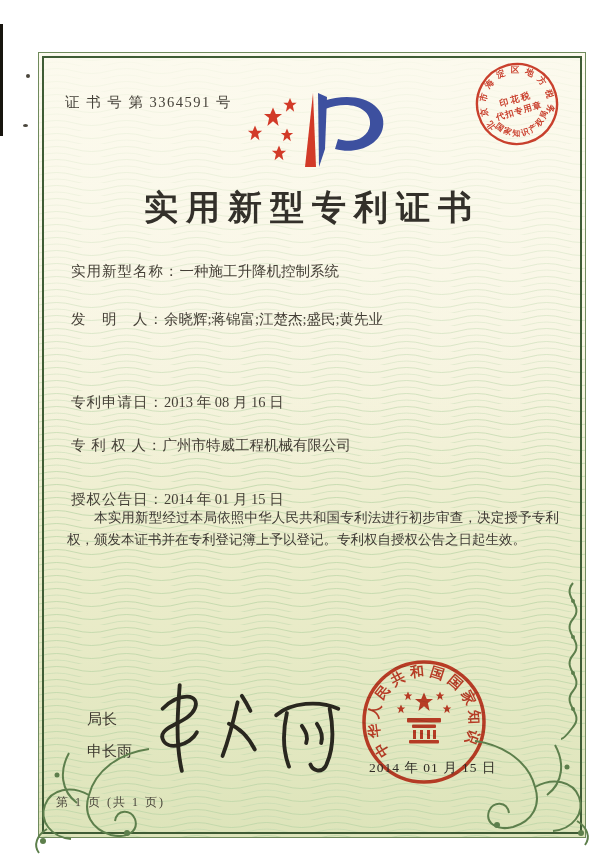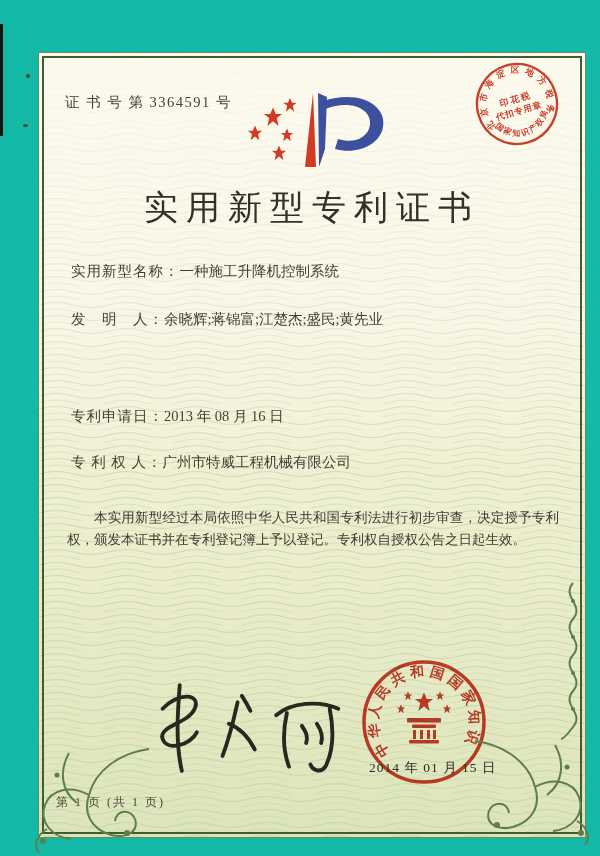--- a/index.html
+++ b/index.html
@@ -1,33 +1,33 @@
 <!DOCTYPE html>
 <html><head>
 <meta charset="utf-8">
 <style>
   html,body{margin:0;padding:0;background:#e8e6de;}
-  .page{position:relative;width:600px;height:856px;background:#14b8a6;overflow:hidden;
+  .page{position:relative;width:600px;height:856px;background:#ffffff;overflow:hidden;
         font-family:"Liberation Serif","DejaVu Serif",serif;color:#3c382f;}
   .scan-edge{position:absolute;left:0;top:24px;width:3px;height:112px;background:#17150f;}
   .speck{position:absolute;background:#4a463c;border-radius:50%;}
   .cert{position:absolute;left:38px;top:52px;width:546px;height:784px;
         border:1.5px solid #6f8a5c;}
   .cert-bg{position:absolute;inset:0;background:linear-gradient(180deg,#fbf8e9 0%,#f6f3de 35%,#ecedcc 65%,#dde4ba 100%);}
   .waves{position:absolute;inset:0;width:100%;height:100%;}
   .cert-fade{position:absolute;inset:0;background:linear-gradient(180deg,rgba(252,250,238,.9) 0%,rgba(252,250,238,.5) 28%,rgba(252,250,238,0) 55%);}
   .inner-border{position:absolute;inset:3px;border:2px solid #3f5c35;pointer-events:none;}
   .cert-content{position:absolute;inset:0;}
   .cert-number{position:absolute;left:26px;top:40px;font-size:14.5px;letter-spacing:1.5px;color:#46423a;}
   .logo{position:absolute;left:196px;top:34px;width:170px;height:86px;}
   .title{position:absolute;left:0;top:132px;width:100%;text-align:center;
-         font-size:34px;font-weight:400;letter-spacing:8px;color:#33302a;}
+         font-size:34px;font-weight:700;letter-spacing:8px;color:#33302a;}
   .field{position:absolute;left:32px;font-size:14.5px;color:#443f36;white-space:nowrap;}
   .field .lbl{letter-spacing:1px;}
-  .f0{top:209px}.f1{top:257px}.f2{top:302px}.f3{top:354px}.f4{top:400px}.f5{top:437px}
+  .f0{top:209px}.f1{top:257px}.f2{top:302px}.f3{top:340px}.f4{top:383px}.f5{top:437px}
   .body-text{position:absolute;left:28px;top:454px;width:492px;font-size:13.5px;line-height:22px;
              text-align:justify;color:#3d3933;}
   .body-text p{margin:0;text-indent:2em;font-family:Liberation Serif, serif;}
   .signer{position:absolute;left:48px;top:650px;font-size:15px;line-height:32px;color:#3b372e;}
   .signature{position:absolute;left:100px;top:622px;width:225px;height:105px;}
   .seal{mix-blend-mode:multiply;opacity:.92;}
   .seal-main{position:absolute;left:318px;top:602px;width:134px;height:134px;}
   .seal-tax{position:absolute;left:433px;top:6px;width:90px;height:90px;transform:rotate(-16deg);}
   .issue-date{position:absolute;left:330px;top:706px;width:160px;font-size:13.5px;letter-spacing:1px;
               color:#2f2c26;z-index:5;}
@@ -91,25 +91,32 @@
       </div>
       <div class="field f1">
         <span class="lbl">发　明　人：</span><span>余晓辉;蒋锦富;江楚杰;盛民;黄先业</span>
       </div>
       <div class="field f3">
         <span class="lbl">专利申请日：</span><span>2013 年 08 月 16 日</span>
       </div>
       <div class="field f4">
         <span class="lbl">专 利 权 人：</span><span>广州市特威工程机械有限公司</span>
       </div>
+      <div class="field f5">
+        <span class="lbl">授权公告日：</span><span>2014 年 01 月 15 日</span>
+      </div>
 
       <div class="body-text">
         <p>本实用新型经过本局依照中华人民共和国专利法进行初步审查，决定授予专利权，颁发本证书并在专利登记簿上予以登记。专利权自授权公告之日起生效。</p>
       </div>
 
+      <div class="signer">
+        <div>局长</div>
+        <div>申长雨</div>
+      </div>
 
       <svg class="signature" viewBox="0 0 210 95" fill="none" stroke="#16130e" stroke-width="3.6" stroke-linecap="round" opacity="0.9">
         <path d="M22 30 C38 14 58 16 52 30 C46 44 18 46 22 58 C26 70 48 64 54 52"></path>
         <path d="M38 8 C36 34 34 62 40 88"></path>
         <path d="M96 18 C100 24 102 28 104 32"></path>
         <path d="M92 24 C88 42 84 58 78 74"></path>
         <path d="M84 44 C94 48 102 56 108 68"></path>
         <path d="M128 36 C142 24 168 22 186 30"></path>
         <path d="M138 34 C134 52 134 68 140 84"></path>
         <path d="M178 30 C182 50 182 68 174 84 C170 90 162 88 160 82"></path>

